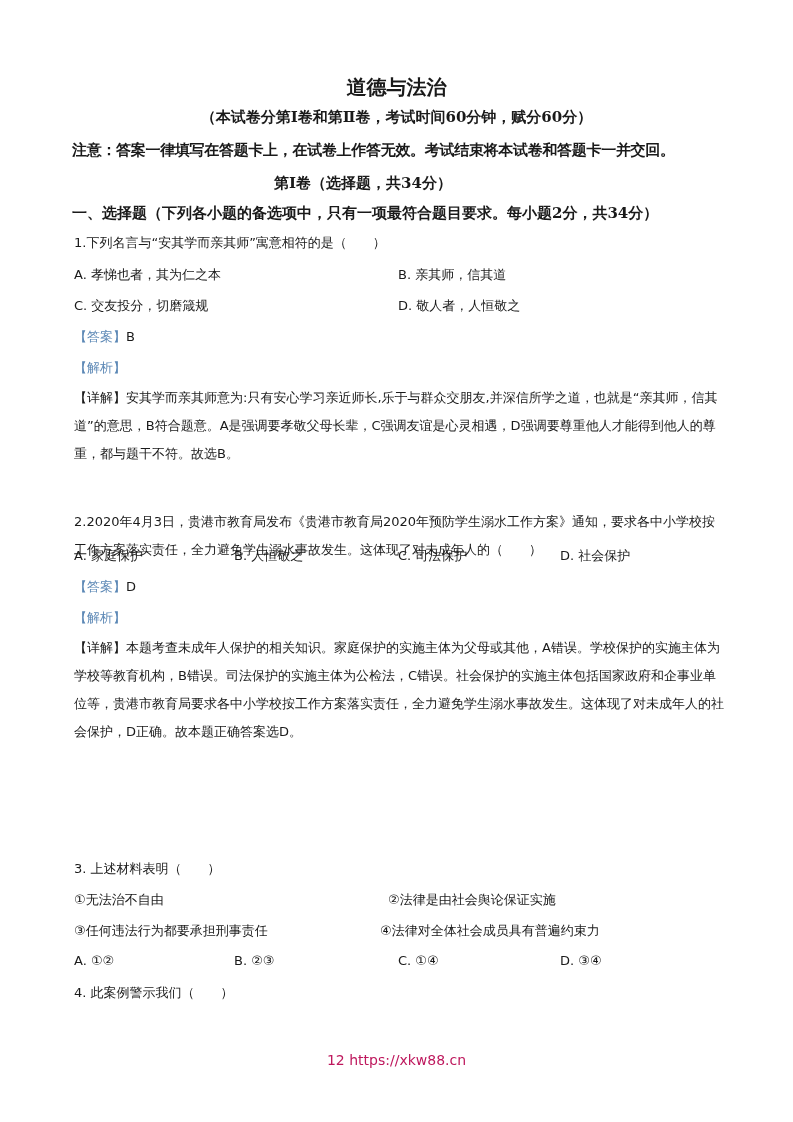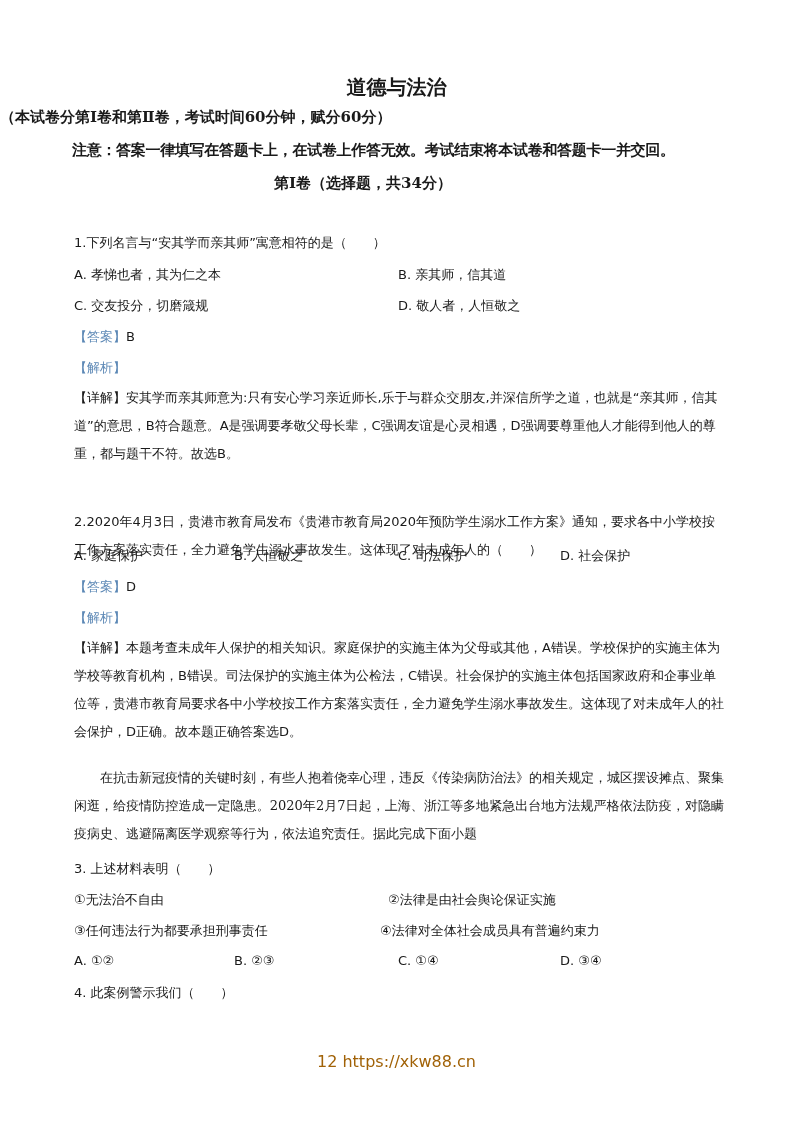--- a/index.html
+++ b/index.html
@@ -1,57 +1,57 @@
 <!DOCTYPE html>
 <html><head>
 <meta charset="utf-8">
 <style>
   html, body { margin: 0; padding: 0; background: #ffffff; }
   body { width: 793px; height: 1122px; position: relative; overflow: hidden; color: #1a1a1a; font-family: "DejaVu Serif", "Liberation Serif", serif; }
   .page { position: absolute; left: 0; top: 0; width: 793px; height: 1122px; padding-left: 48px; }
   .title { position: absolute; top: 74px; left: 0; width: 793px; text-align: center; font-size: 20px; font-weight: bold; }
-  .subtitle { position: absolute; top: 108px; left: 0; width: 793px; text-align: left; font-size: 15px; font-weight: bold; }
+  .subtitle { position: absolute; top: 108px; left: 0; width: 793px; text-align: center; font-size: 15px; font-weight: bold; }
   .notice { position: absolute; top: 141px; left: 72px; width: 660px; font-size: 15px; font-weight: bold; white-space: nowrap; letter-spacing: -0.3px; }
   .volume { position: absolute; top: 174px; left: 0; width: 726px; text-align: center; font-size: 15px; font-weight: bold; }
   .section { position: absolute; top: 204px; left: 72px; font-size: 15px; font-weight: bold; white-space: nowrap; }
   .line { position: absolute; left: 74px; font-size: 13px; white-space: nowrap; font-family: "DejaVu Sans", "Liberation Sans", sans-serif; }
   .opt { position: absolute; font-size: 13px; white-space: nowrap; font-family: "DejaVu Sans", "Liberation Sans", sans-serif; }
   .tag { color: #5b87b5; }
   .para { position: absolute; left: 74px; width: 650px; font-size: 13px; line-height: 28px; font-family: "DejaVu Sans", "Liberation Sans", sans-serif; }
   .material { position: absolute; left: 74px; width: 650px; font-size: 13px; line-height: 28px; text-indent: 26px; font-family: "DejaVu Serif", "Liberation Serif", serif; text-align: justify; }
-  .footer { position: absolute; top: 1052px; left: 0; width: 793px; text-align: center; font-size: 16px; color: #a16207; font-family: "DejaVu Sans", "Liberation Sans", sans-serif; }
+  .footer { position: absolute; top: 1052px; left: 0; width: 793px; text-align: center; font-size: 14px; color: #be185d; font-family: "DejaVu Sans", "Liberation Sans", sans-serif; }
 </style>
 </head>
 <body>
 
 <div class="page">
   <div class="title">道德与法治</div>
   <div class="subtitle">（本试卷分第Ⅰ卷和第Ⅱ卷，考试时间60分钟，赋分60分）</div>
   <div class="notice">注意：答案一律填写在答题卡上，在试卷上作答无效。考试结束将本试卷和答题卡一并交回。</div>
   <div class="volume">第Ⅰ卷（选择题，共34分）</div>
+  <div class="section">一、选择题（下列各小题的备选项中，只有一项最符合题目要求。每小题2分，共34分）</div>
 
   <div class="line" style="top:234px;">1.下列名言与“安其学而亲其师”寓意相符的是（　　）</div>
   <div class="opt" style="top:266px; left:74px;">A.  孝悌也者，其为仁之本</div>
   <div class="opt" style="top:266px; left:398px;">B.  亲其师，信其道</div>
   <div class="opt" style="top:297px; left:74px;">C.  交友投分，切磨箴规</div>
   <div class="opt" style="top:297px; left:398px;">D.  敬人者，人恒敬之</div>
   <div class="line" style="top:328px;"><span class="tag">【答案】</span><span>B</span></div>
   <div class="line" style="top:359px;"><span class="tag">【解析】</span></div>
   <div class="para" style="top:384px;"><span>【详解】</span><span>安其学而亲其师意为:只有安心学习亲近师长,乐于与群众交朋友,并深信所学之道，也就是“亲其师，信其道”的意思，B符合题意。A是强调要孝敬父母长辈，C强调友谊是心灵相遇，D强调要尊重他人才能得到他人的尊重，都与题干不符。故选B。</span></div>
 
   <div class="para" style="top:508px;">2.2020年4月3日，贵港市教育局发布《贵港市教育局2020年预防学生溺水工作方案》通知，要求各中小学校按工作方案落实责任，全力避免学生溺水事故发生。这体现了对未成年人的（　　）</div>
   <div class="opt" style="top:547px; left:74px;">A.  家庭保护</div>
   <div class="opt" style="top:547px; left:234px;">B.  人恒敬之</div>
   <div class="opt" style="top:547px; left:398px;">C.  司法保护</div>
   <div class="opt" style="top:547px; left:560px;">D.  社会保护</div>
   <div class="line" style="top:578px;"><span class="tag">【答案】</span><span>D</span></div>
   <div class="line" style="top:609px;"><span class="tag">【解析】</span></div>
   <div class="para" style="top:634px;"><span>【详解】</span><span>本题考查未成年人保护的相关知识。家庭保护的实施主体为父母或其他，A错误。学校保护的实施主体为学校等教育机构，B错误。司法保护的实施主体为公检法，C错误。社会保护的实施主体包括国家政府和企事业单位等，贵港市教育局要求各中小学校按工作方案落实责任，全力避免学生溺水事故发生。这体现了对未成年人的社会保护，D正确。故本题正确答案选D。</span></div>
 
-  <div class="material" style="top:764px;">在抗击新冠疫情的关键时刻，有些人抱着侥幸心理，违反《传染病防治法》的相关规定，城区摆设摊点、聚集闲逛，给疫情防控造成一定隐患。2020年2月7日起，上海、浙江等多地紧急出台地方法规严格依法防疫，对隐瞒疫病史、逃避隔离医学观察等行为，依法追究责任。据此完成下面小题</div>
 
   <div class="line" style="top:860px;">3.  上述材料表明（　　）</div>
   <div class="opt" style="top:891px; left:74px;">①无法治不自由</div>
   <div class="opt" style="top:891px; left:388px;">②法律是由社会舆论保证实施</div>
   <div class="opt" style="top:922px; left:74px;">③任何违法行为都要承担刑事责任</div>
   <div class="opt" style="top:922px; left:380px;">④法律对全体社会成员具有普遍约束力</div>
   <div class="opt" style="top:953px; left:74px;">A. ①②</div>
   <div class="opt" style="top:953px; left:234px;">B. ②③</div>
   <div class="opt" style="top:953px; left:398px;">C. ①④</div>
   <div class="opt" style="top:953px; left:560px;">D. ③④</div>

